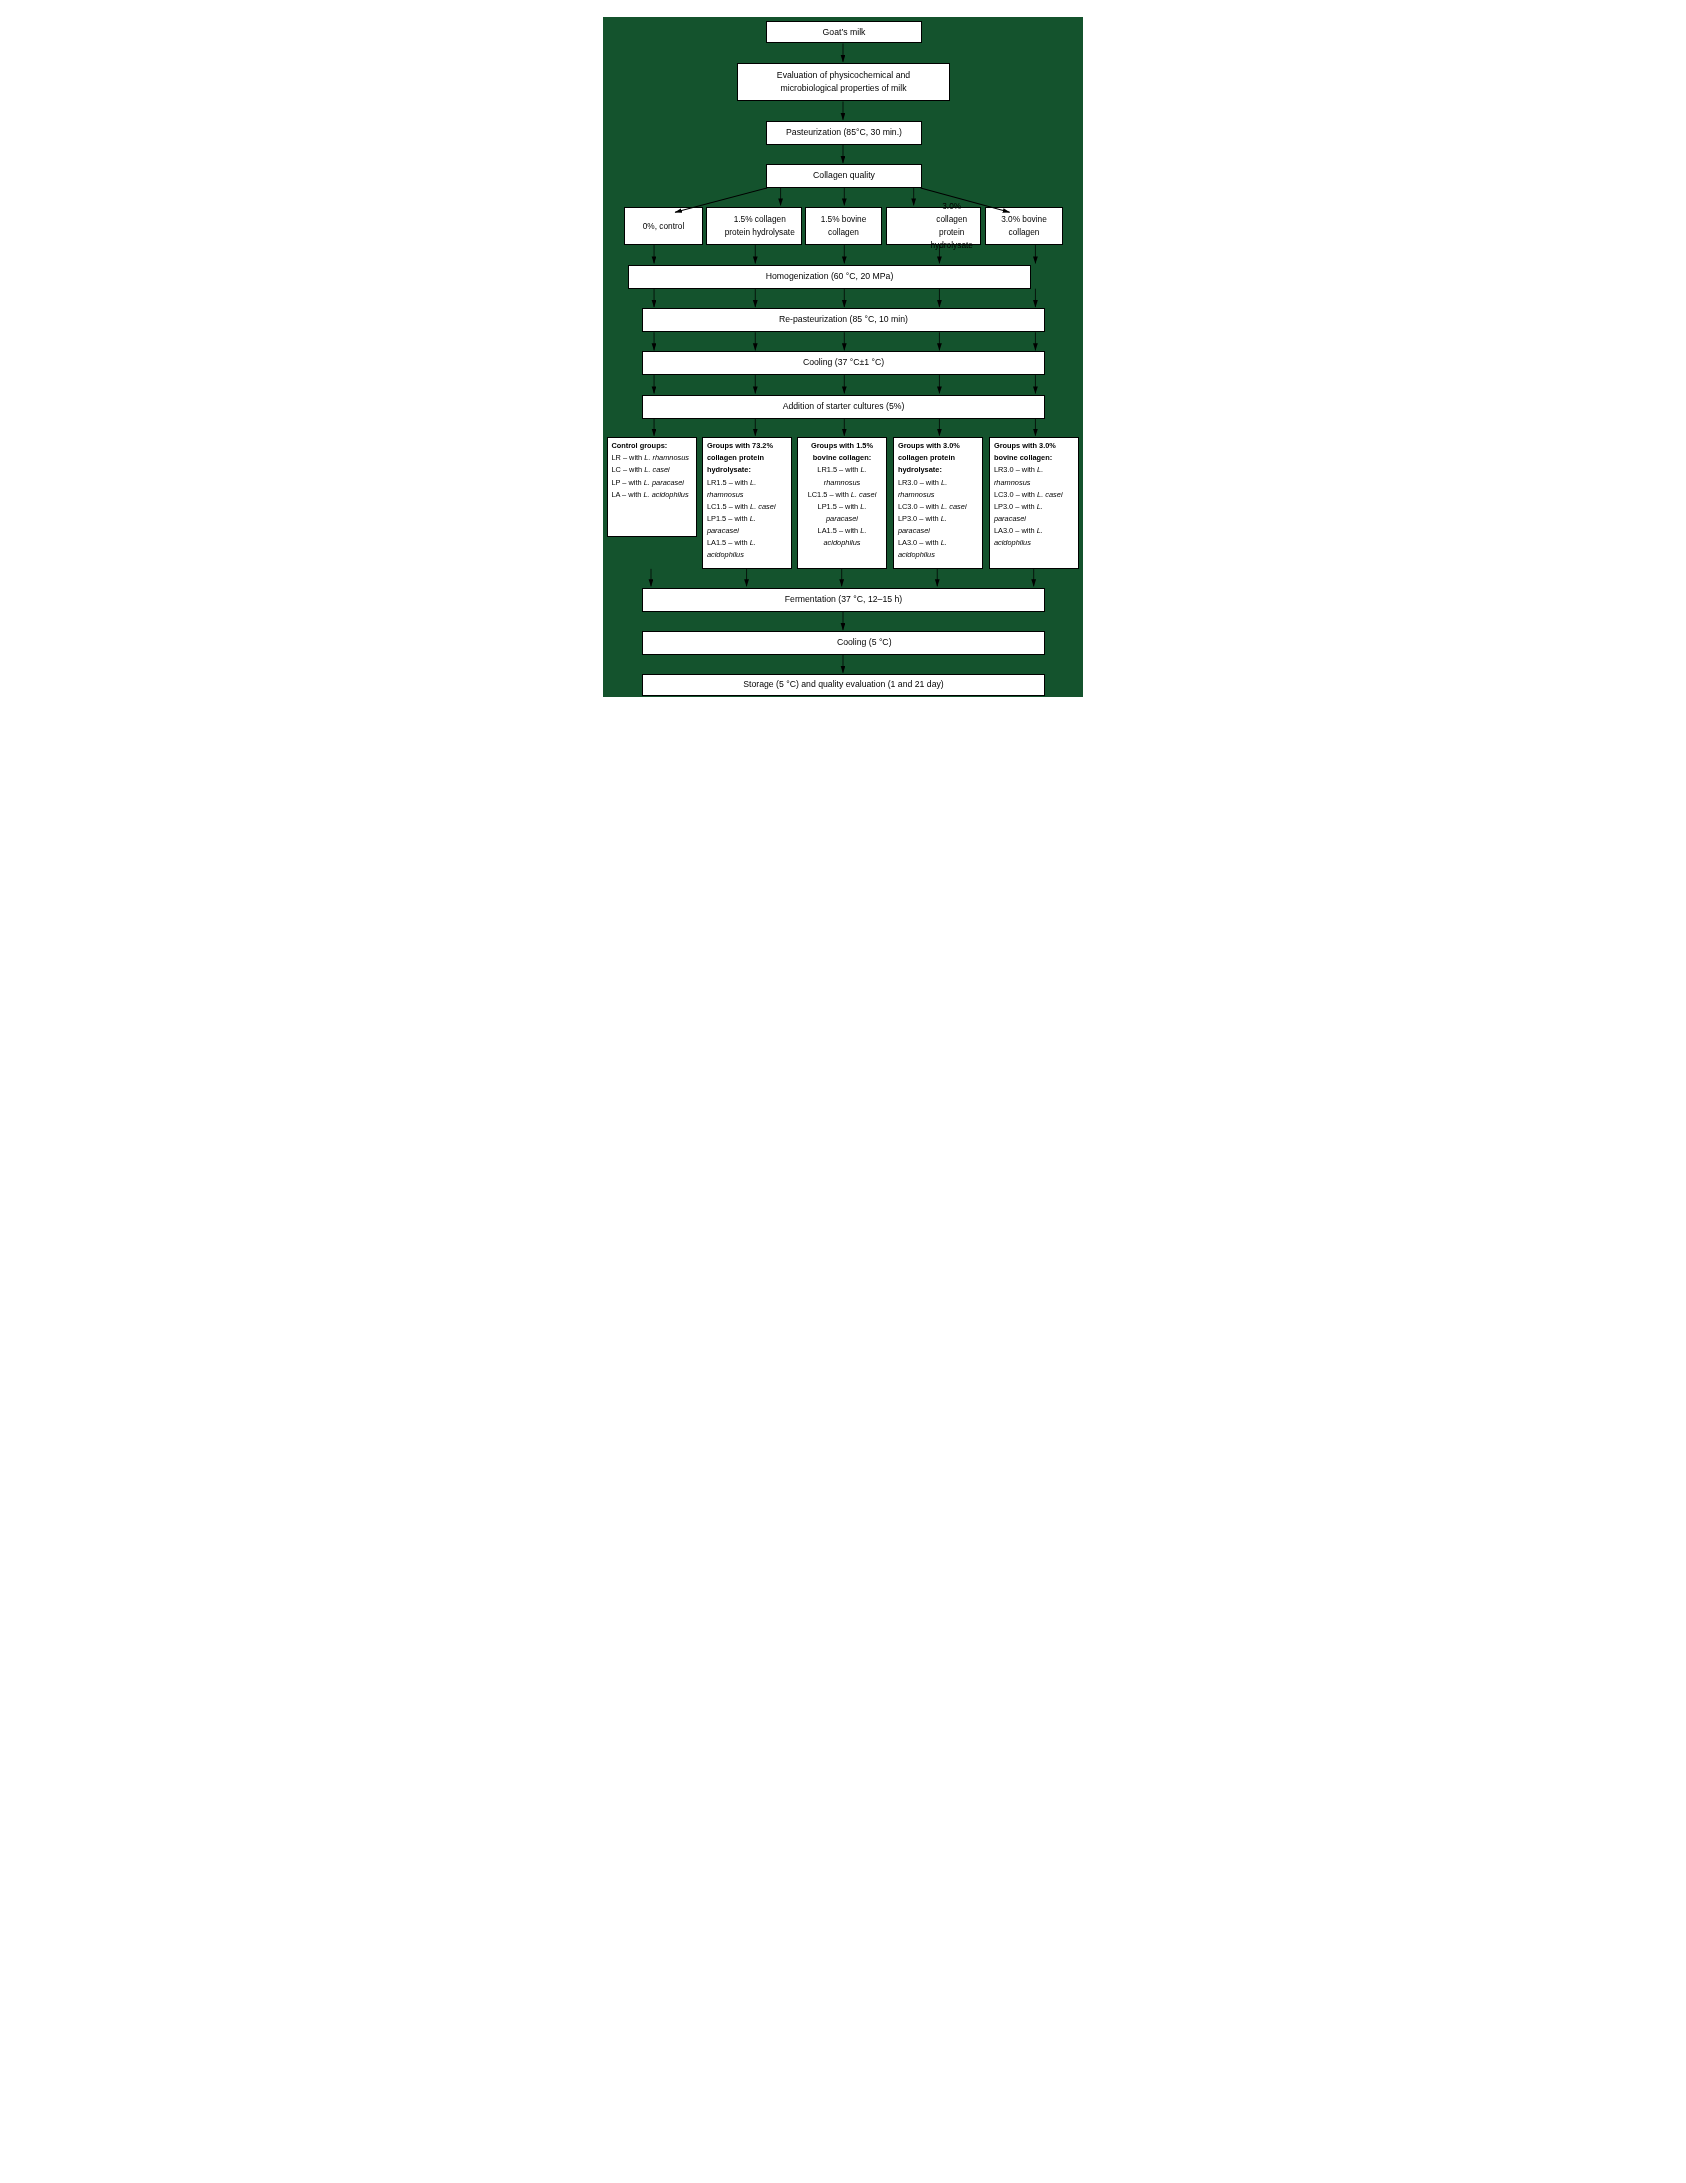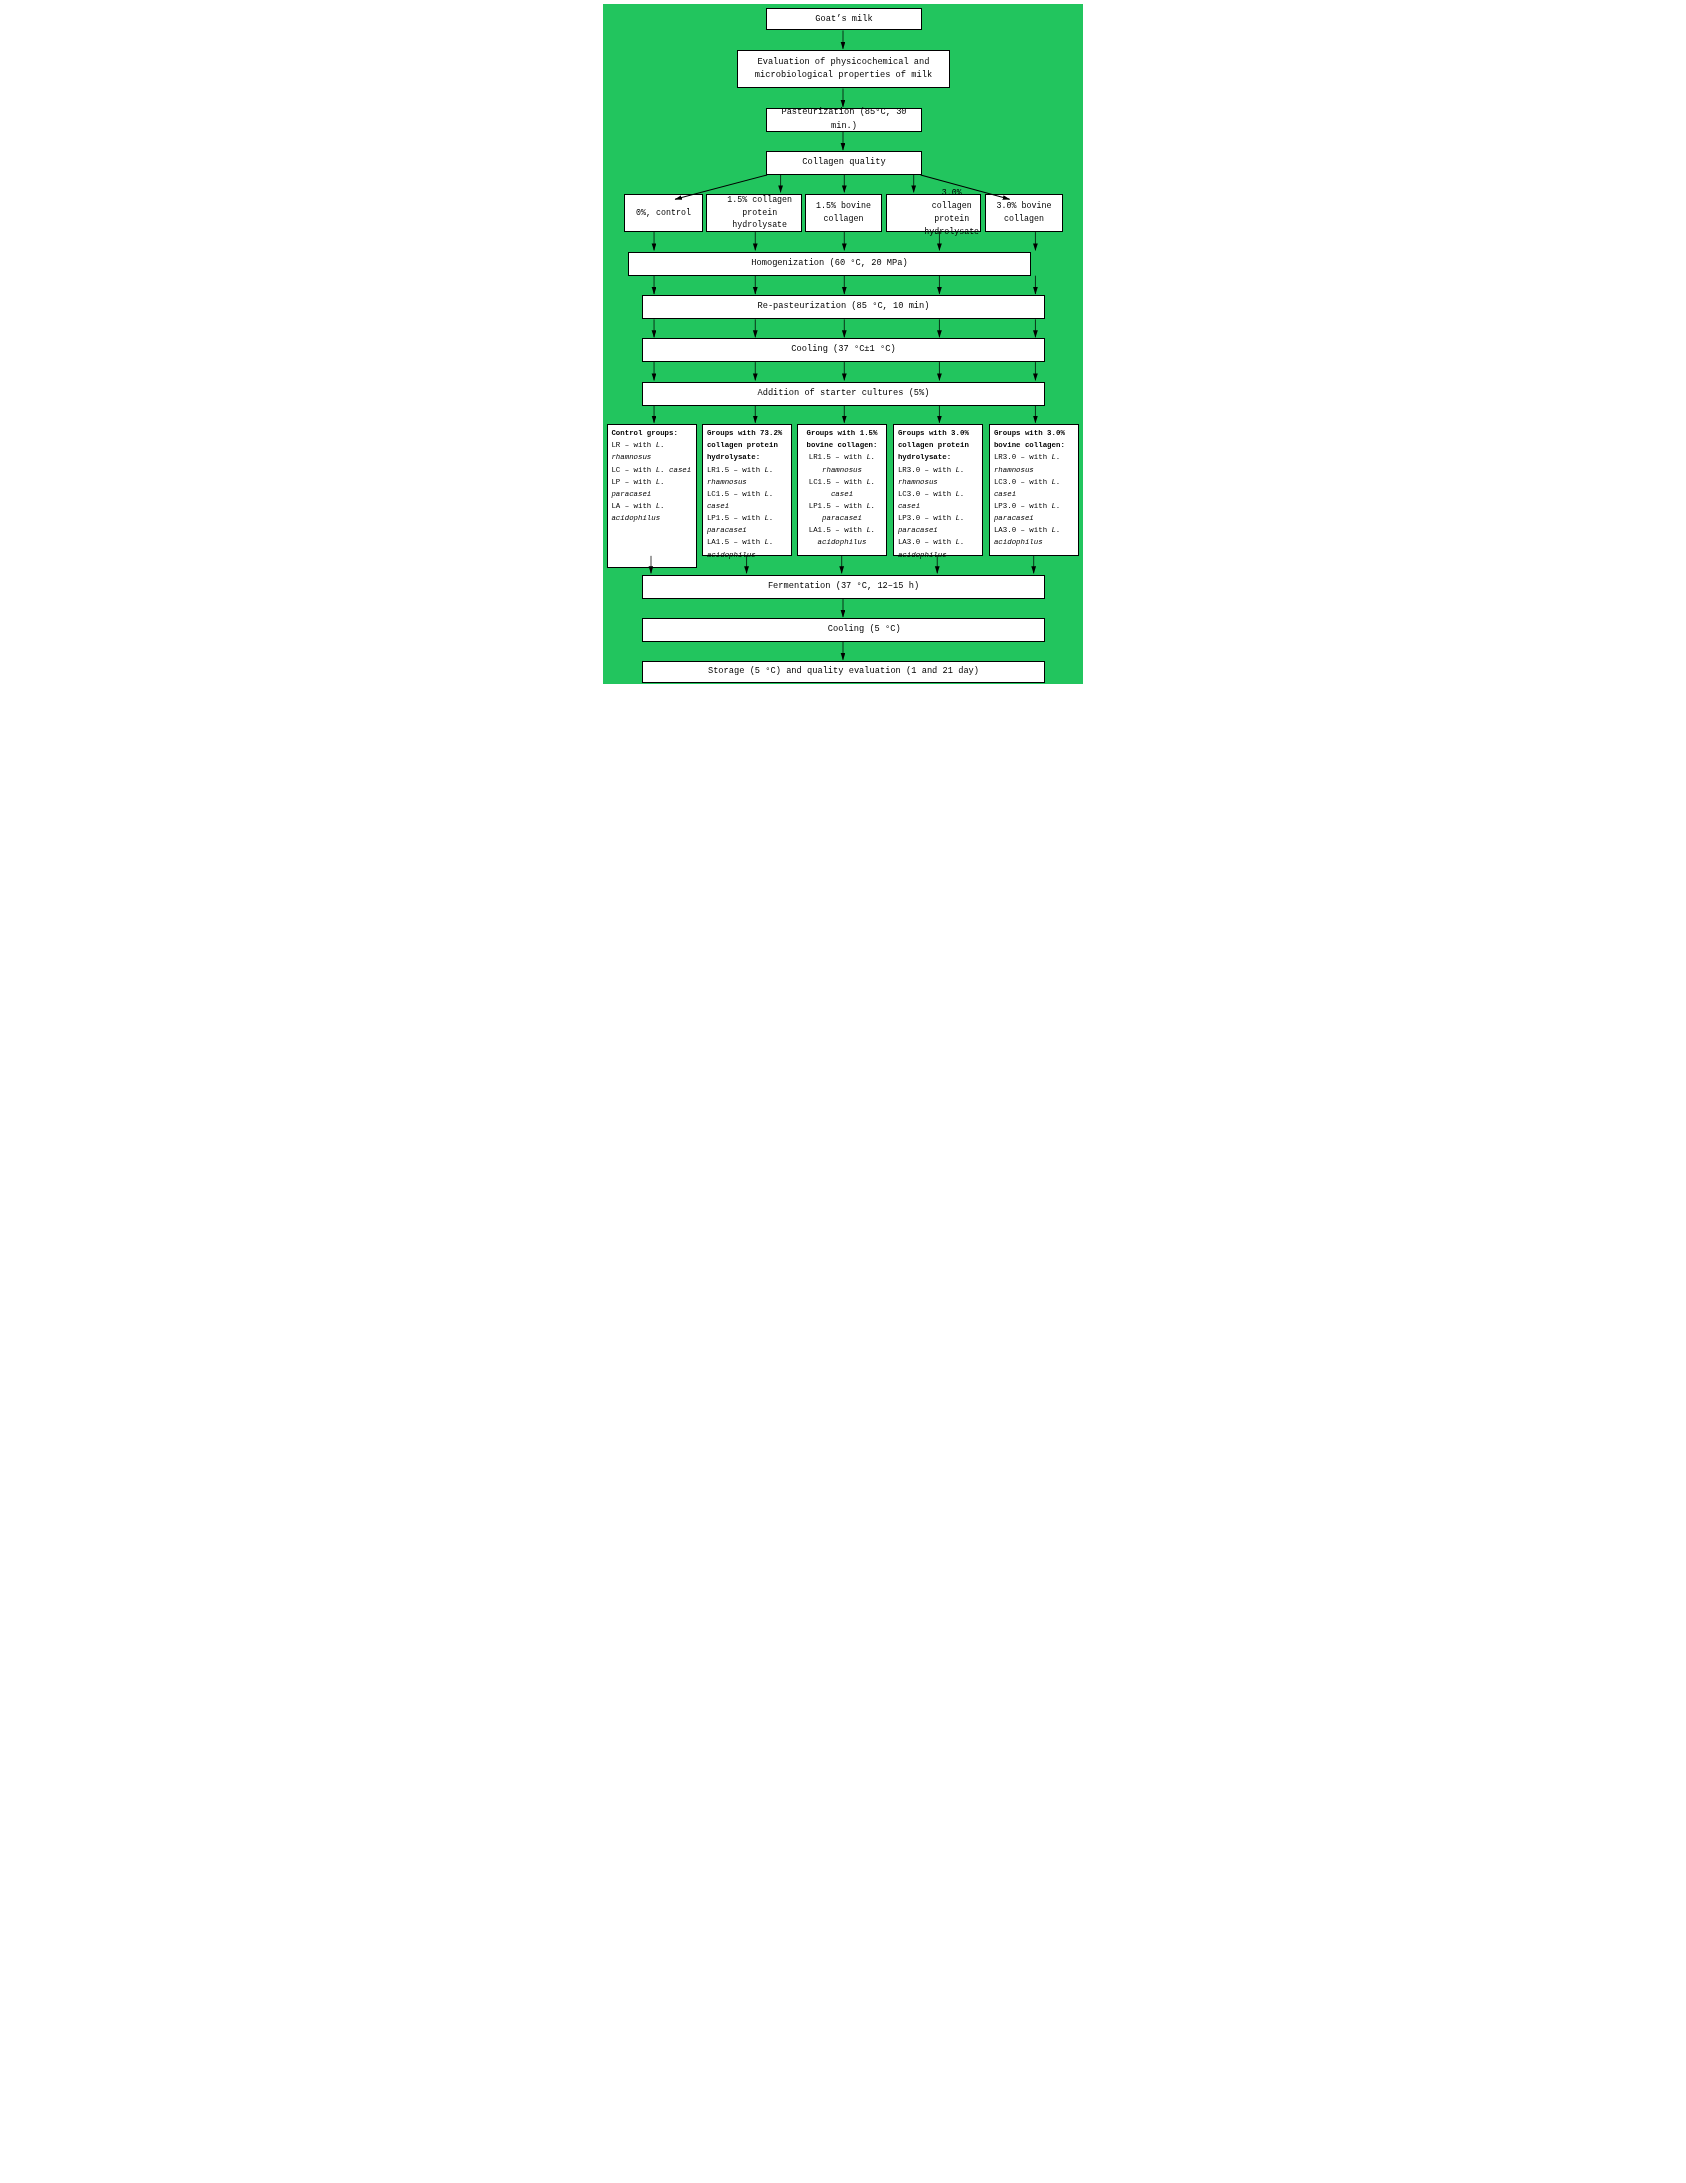--- a/index.html
+++ b/index.html
@@ -1,22 +1,22 @@
 <!DOCTYPE html>
 <html style="font-size:7px"><head>
 <meta charset="utf-8">
 <style>
   html, body { margin: 0; padding: 0; background: #ffffff; }
   .canvas {
     position: relative;
     width: 480px;
     height: 680px;
-    margin: 4px auto;
-    background: #22c55e;
-    font-family: Liberation Mono, monospace;
+    margin: 17px auto;
+    background: #14532d;
+    font-family: Liberation Sans, sans-serif;
     color: #000;
   }
   .arrows {
     position: absolute;
     left: 0; top: 0;
     width: 480px; height: 680px;
     z-index: 5;
     pointer-events: none;
   }
   .box {
@@ -53,21 +53,21 @@
   #b-coll    { left: 163px; top: 147px;  width: 156px; height: 23.6px; }
   #br0 { left: 21px;  top: 190px; width: 79px; height: 38px; }
   #br1 { left: 103px; top: 190px; width: 96px; height: 38px; padding-left: 14px; }
   #br2 { left: 202px; top: 190px; width: 77px; height: 38px; }
   #br3 { left: 283px; top: 190px; width: 95px; height: 38px; padding-left: 39px; }
   #br4 { left: 382px; top: 190px; width: 78px; height: 38px; }
   #b-hom     { left: 25px; top: 248px;  width: 403px; height: 24px; }
   #b-repast  { left: 39px; top: 291px;  width: 403px; height: 24px; }
   #b-cool37  { left: 39px; top: 334px;  width: 403px; height: 23.6px; }
   #b-starter { left: 39px; top: 378px;  width: 403px; height: 23.6px; }
-  #g0 { left: 3.5px;   top: 420px; width: 90px; height: 144px; }
+  #g0 { left: 3.5px;   top: 420px; width: 90px; height: 100px; }
   #g1 { left: 99px; top: 420px; width: 90px; height: 132px; }
   #g2 { left: 194px; top: 420px; width: 90px; height: 132px; text-align: center; }
   #g3 { left: 290px; top: 420px; width: 90px; height: 132px; }
   #g4 { left: 386px; top: 420px; width: 90px; height: 132px; }
   #b-ferm    { left: 39px; top: 571px; width: 403px; height: 23.6px; }
   #b-cool5   { left: 39px; top: 614px; width: 403px; height: 23.6px; padding-left: 44px; }
   #b-storage { left: 39px; top: 657px; width: 403px; height: 22px; }
 </style>
 </head>
 <body>

